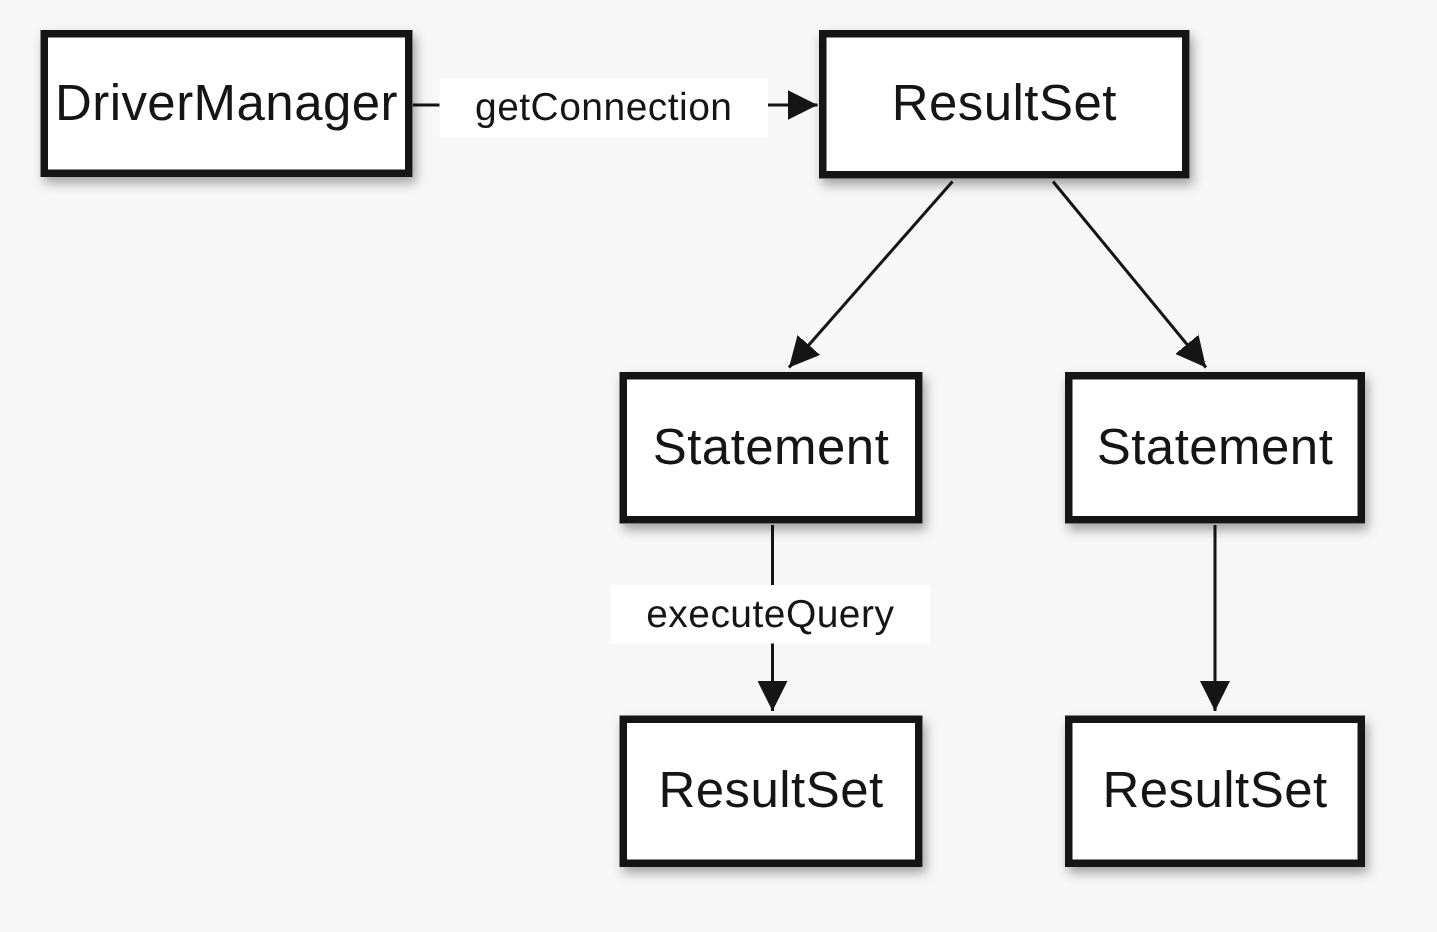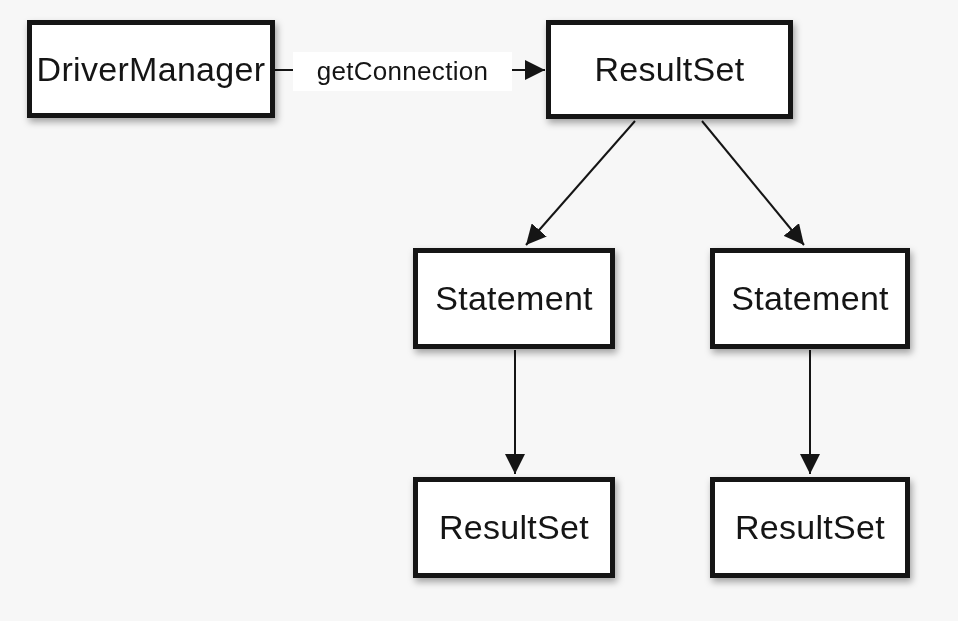--- a/index.html
+++ b/index.html
@@ -93,14 +93,15 @@
 
   <div class="node" id="node-statement-right">Statement</div>
 
   <div class="node" id="node-resultset-left">ResultSet</div>
 
   <div class="node" id="node-resultset-right">ResultSet</div>
 
   <div class="edge-label" id="label-get-connection">getConnection</div>
 
 
+  <div class="edge-label" id="label-execute-query">executeQuery</div>
 
 </div>
 
 </body></html>

